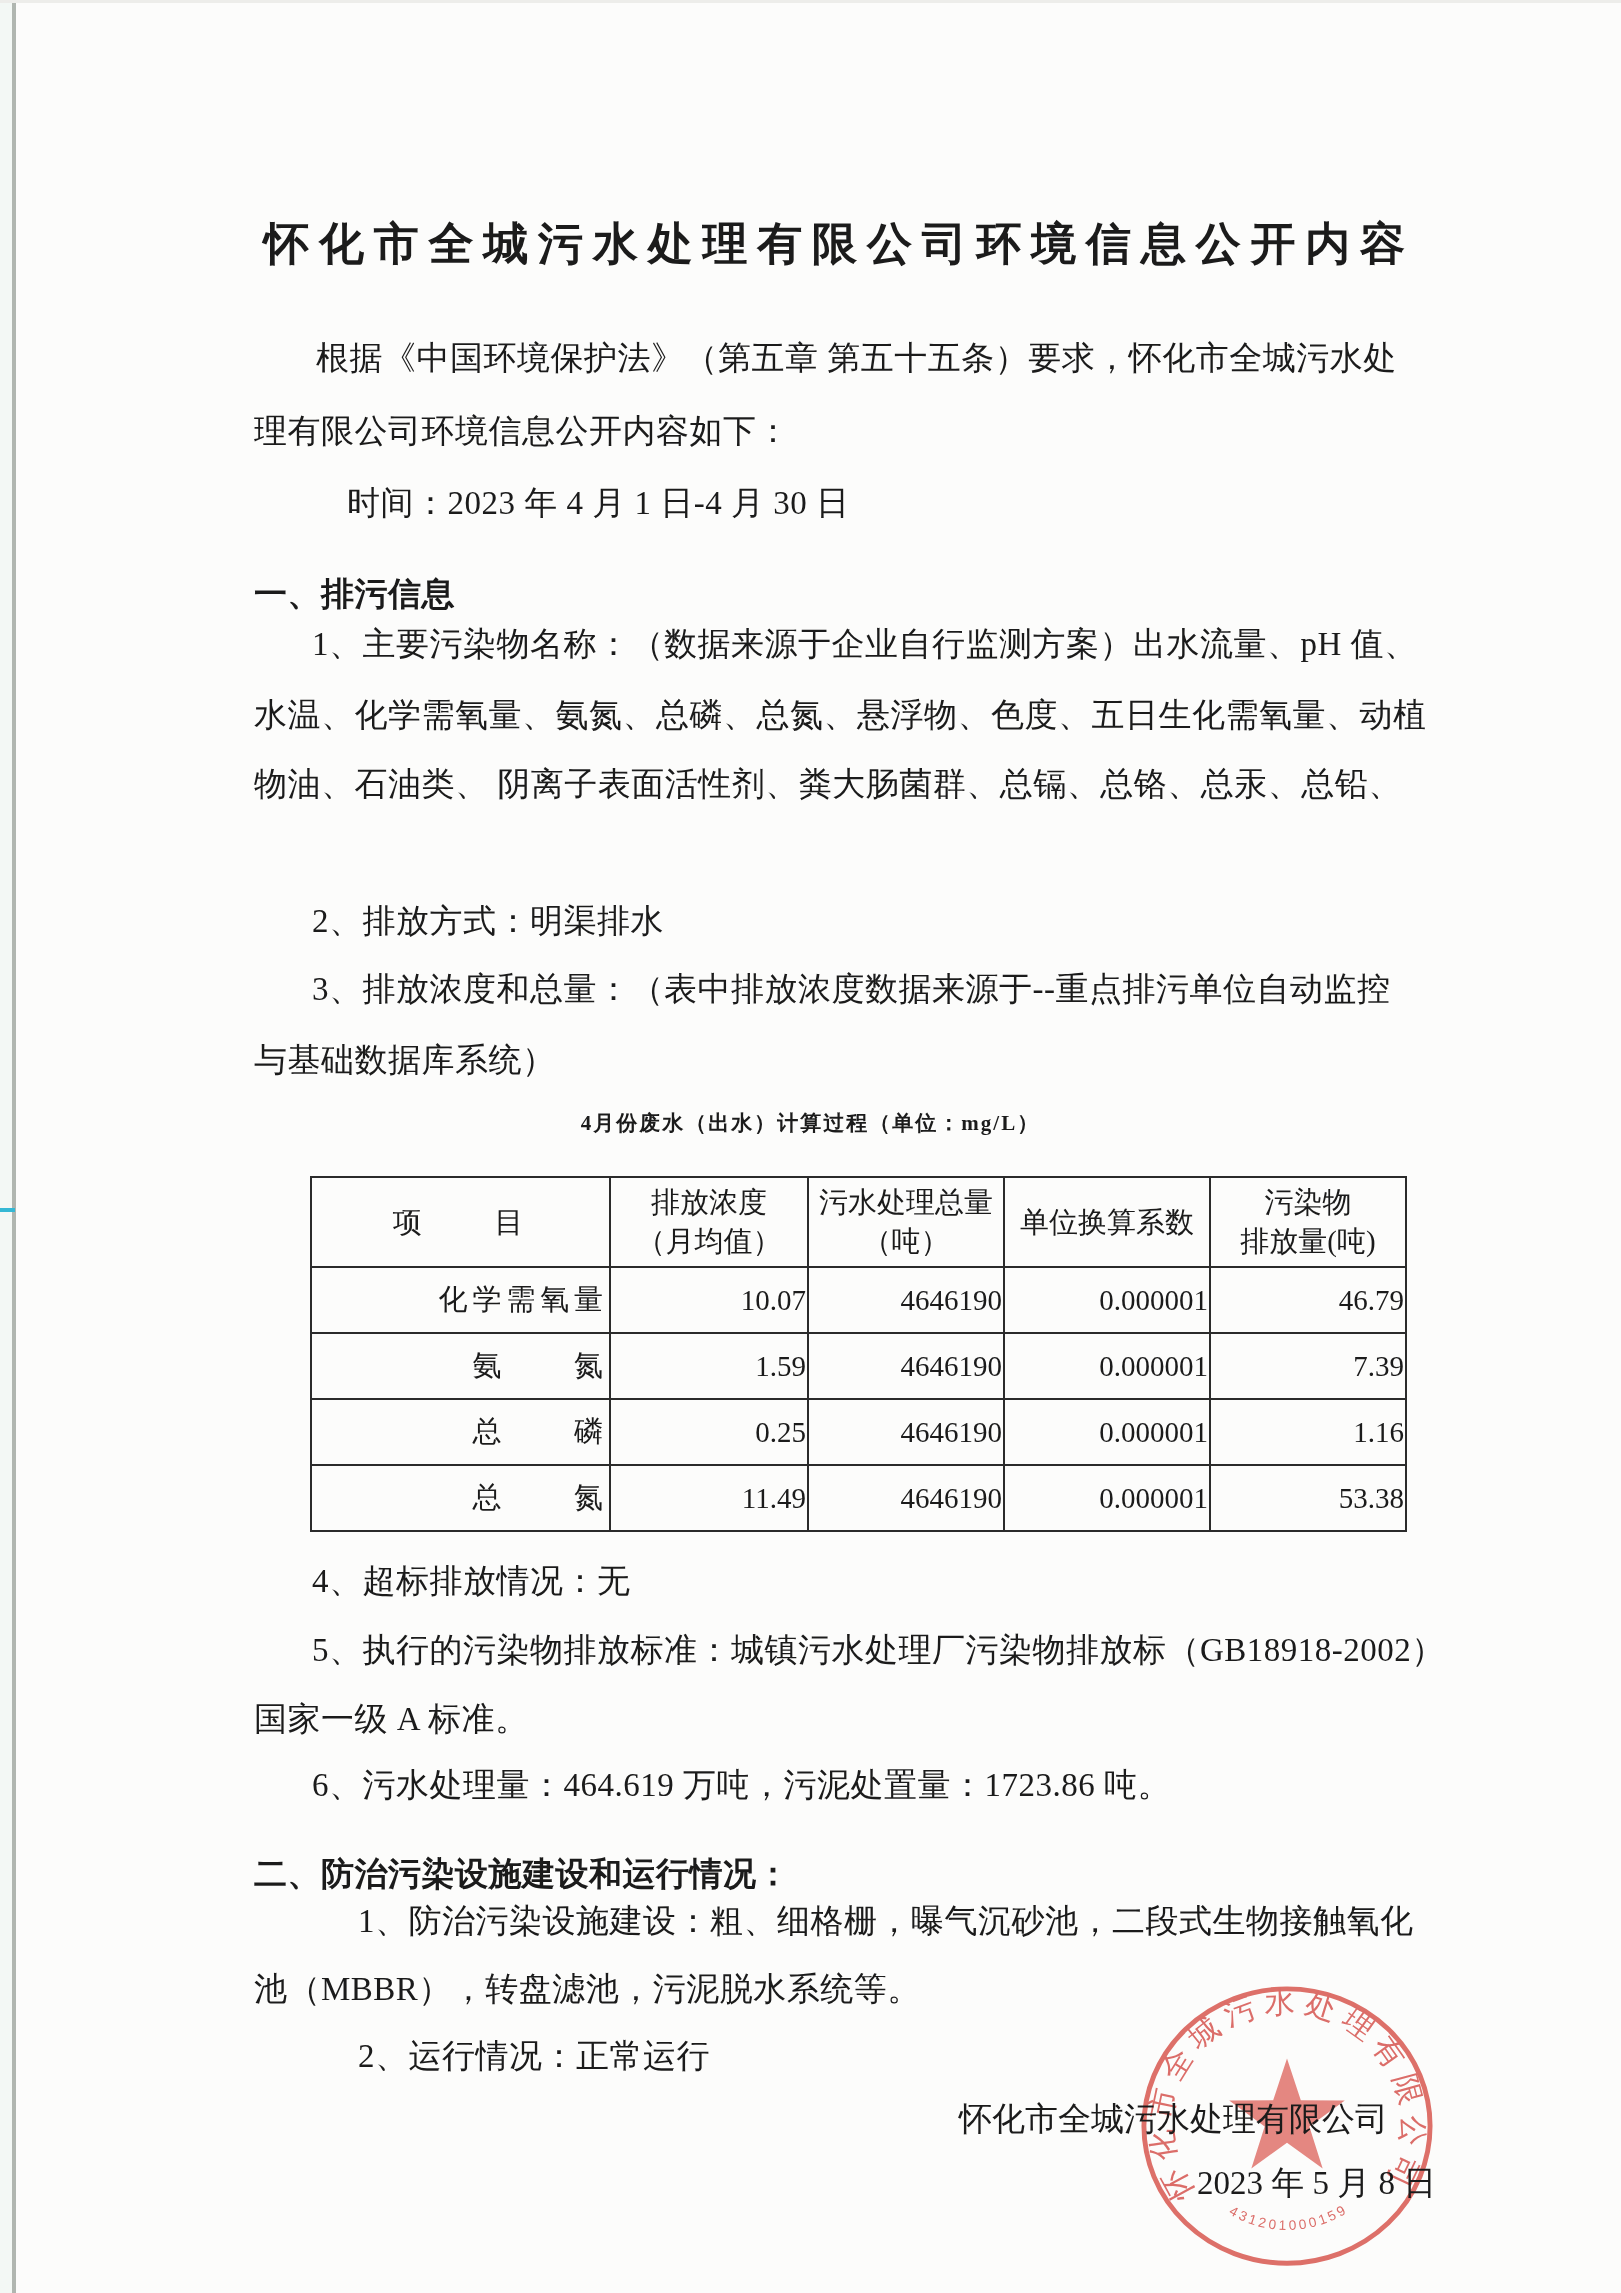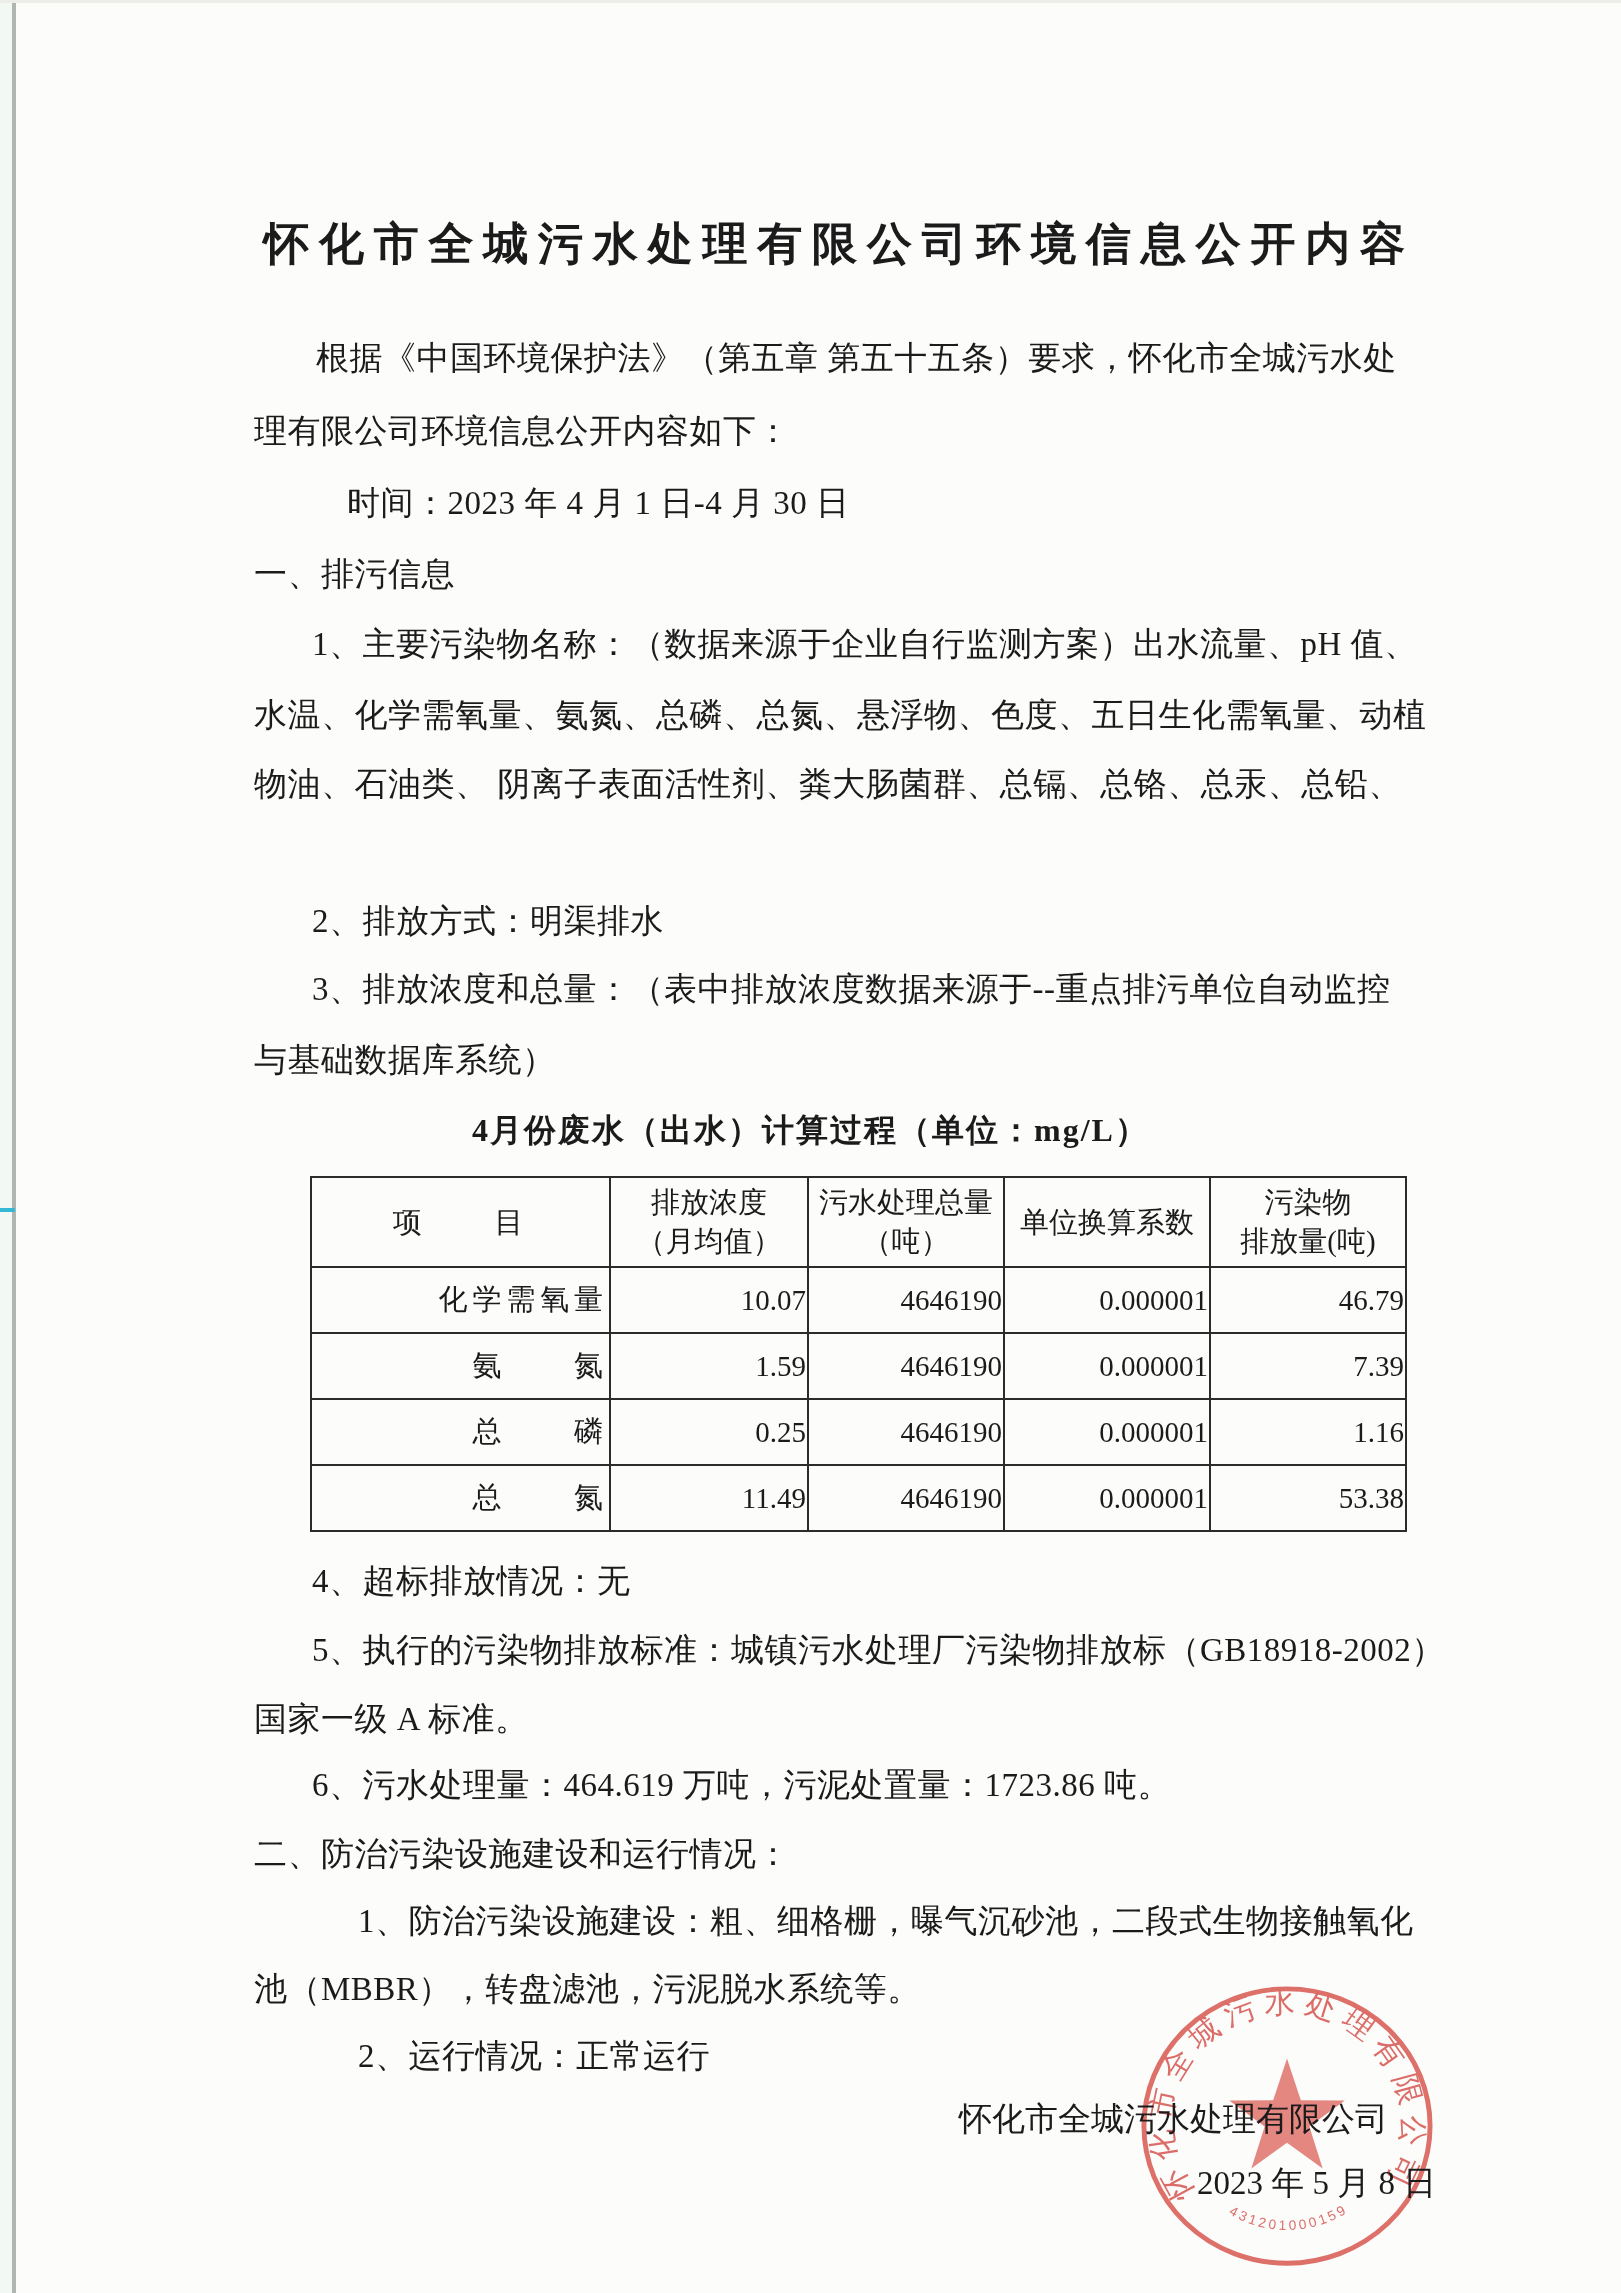--- a/index.html
+++ b/index.html
@@ -7,23 +7,23 @@
         font-family:"Liberation Serif","DejaVu Serif",serif;color:#1b1b1b;}
   
   .edge-strip{position:absolute;left:0;top:0;width:11.8px;height:2294px;background:#f3f8f5;}
   .edge-line{position:absolute;left:11.8px;top:0;width:3.9px;height:2294px;background:#b0b6b0;}
   .edge-top{position:absolute;left:0;top:0;width:1621px;height:2.9px;background:#ededea;}
   .cyan-dash{position:absolute;left:0;top:1208px;width:14.7px;height:3.9px;background:#35b8d4;}
   
   .doc-title{position:absolute;left:0;top:214px;width:1621px;text-align:center;
              font-size:45px;font-weight:700;letter-spacing:9.8px;white-space:nowrap;margin-left:29px;}
   .ln{position:absolute;height:49px;line-height:49px;font-size:33px;white-space:nowrap;letter-spacing:0.5px;}
-  .ln.bold{font-weight:400;}
+  .ln.bold{font-weight:700;margin-top:20px;}
   .tbl-title{position:absolute;left:0;top:1109px;width:1621px;text-align:center;
-             font-size:32px;font-weight:700;letter-spacing:2px;white-space:nowrap;}
+             font-size:21px;font-weight:700;letter-spacing:2px;white-space:nowrap;}
   
   table.calc{position:absolute;left:310px;top:1176px;width:1095px;border-collapse:collapse;
              table-layout:fixed;background:transparent;}
   table.calc,table.calc th,table.calc td{border:2px solid #2b2b2b;}
   table.calc{border-width:2.9px;}
   table.calc th{height:86px;font-weight:400;font-size:29px;white-space:pre-line;
                 text-align:center;vertical-align:middle;border-bottom-width:2.9px;line-height:39px;}
   table.calc td{height:62px;font-size:29px;text-align:right;vertical-align:middle;}
   td.lbl,th.lbl{letter-spacing:4.9px;}
   

